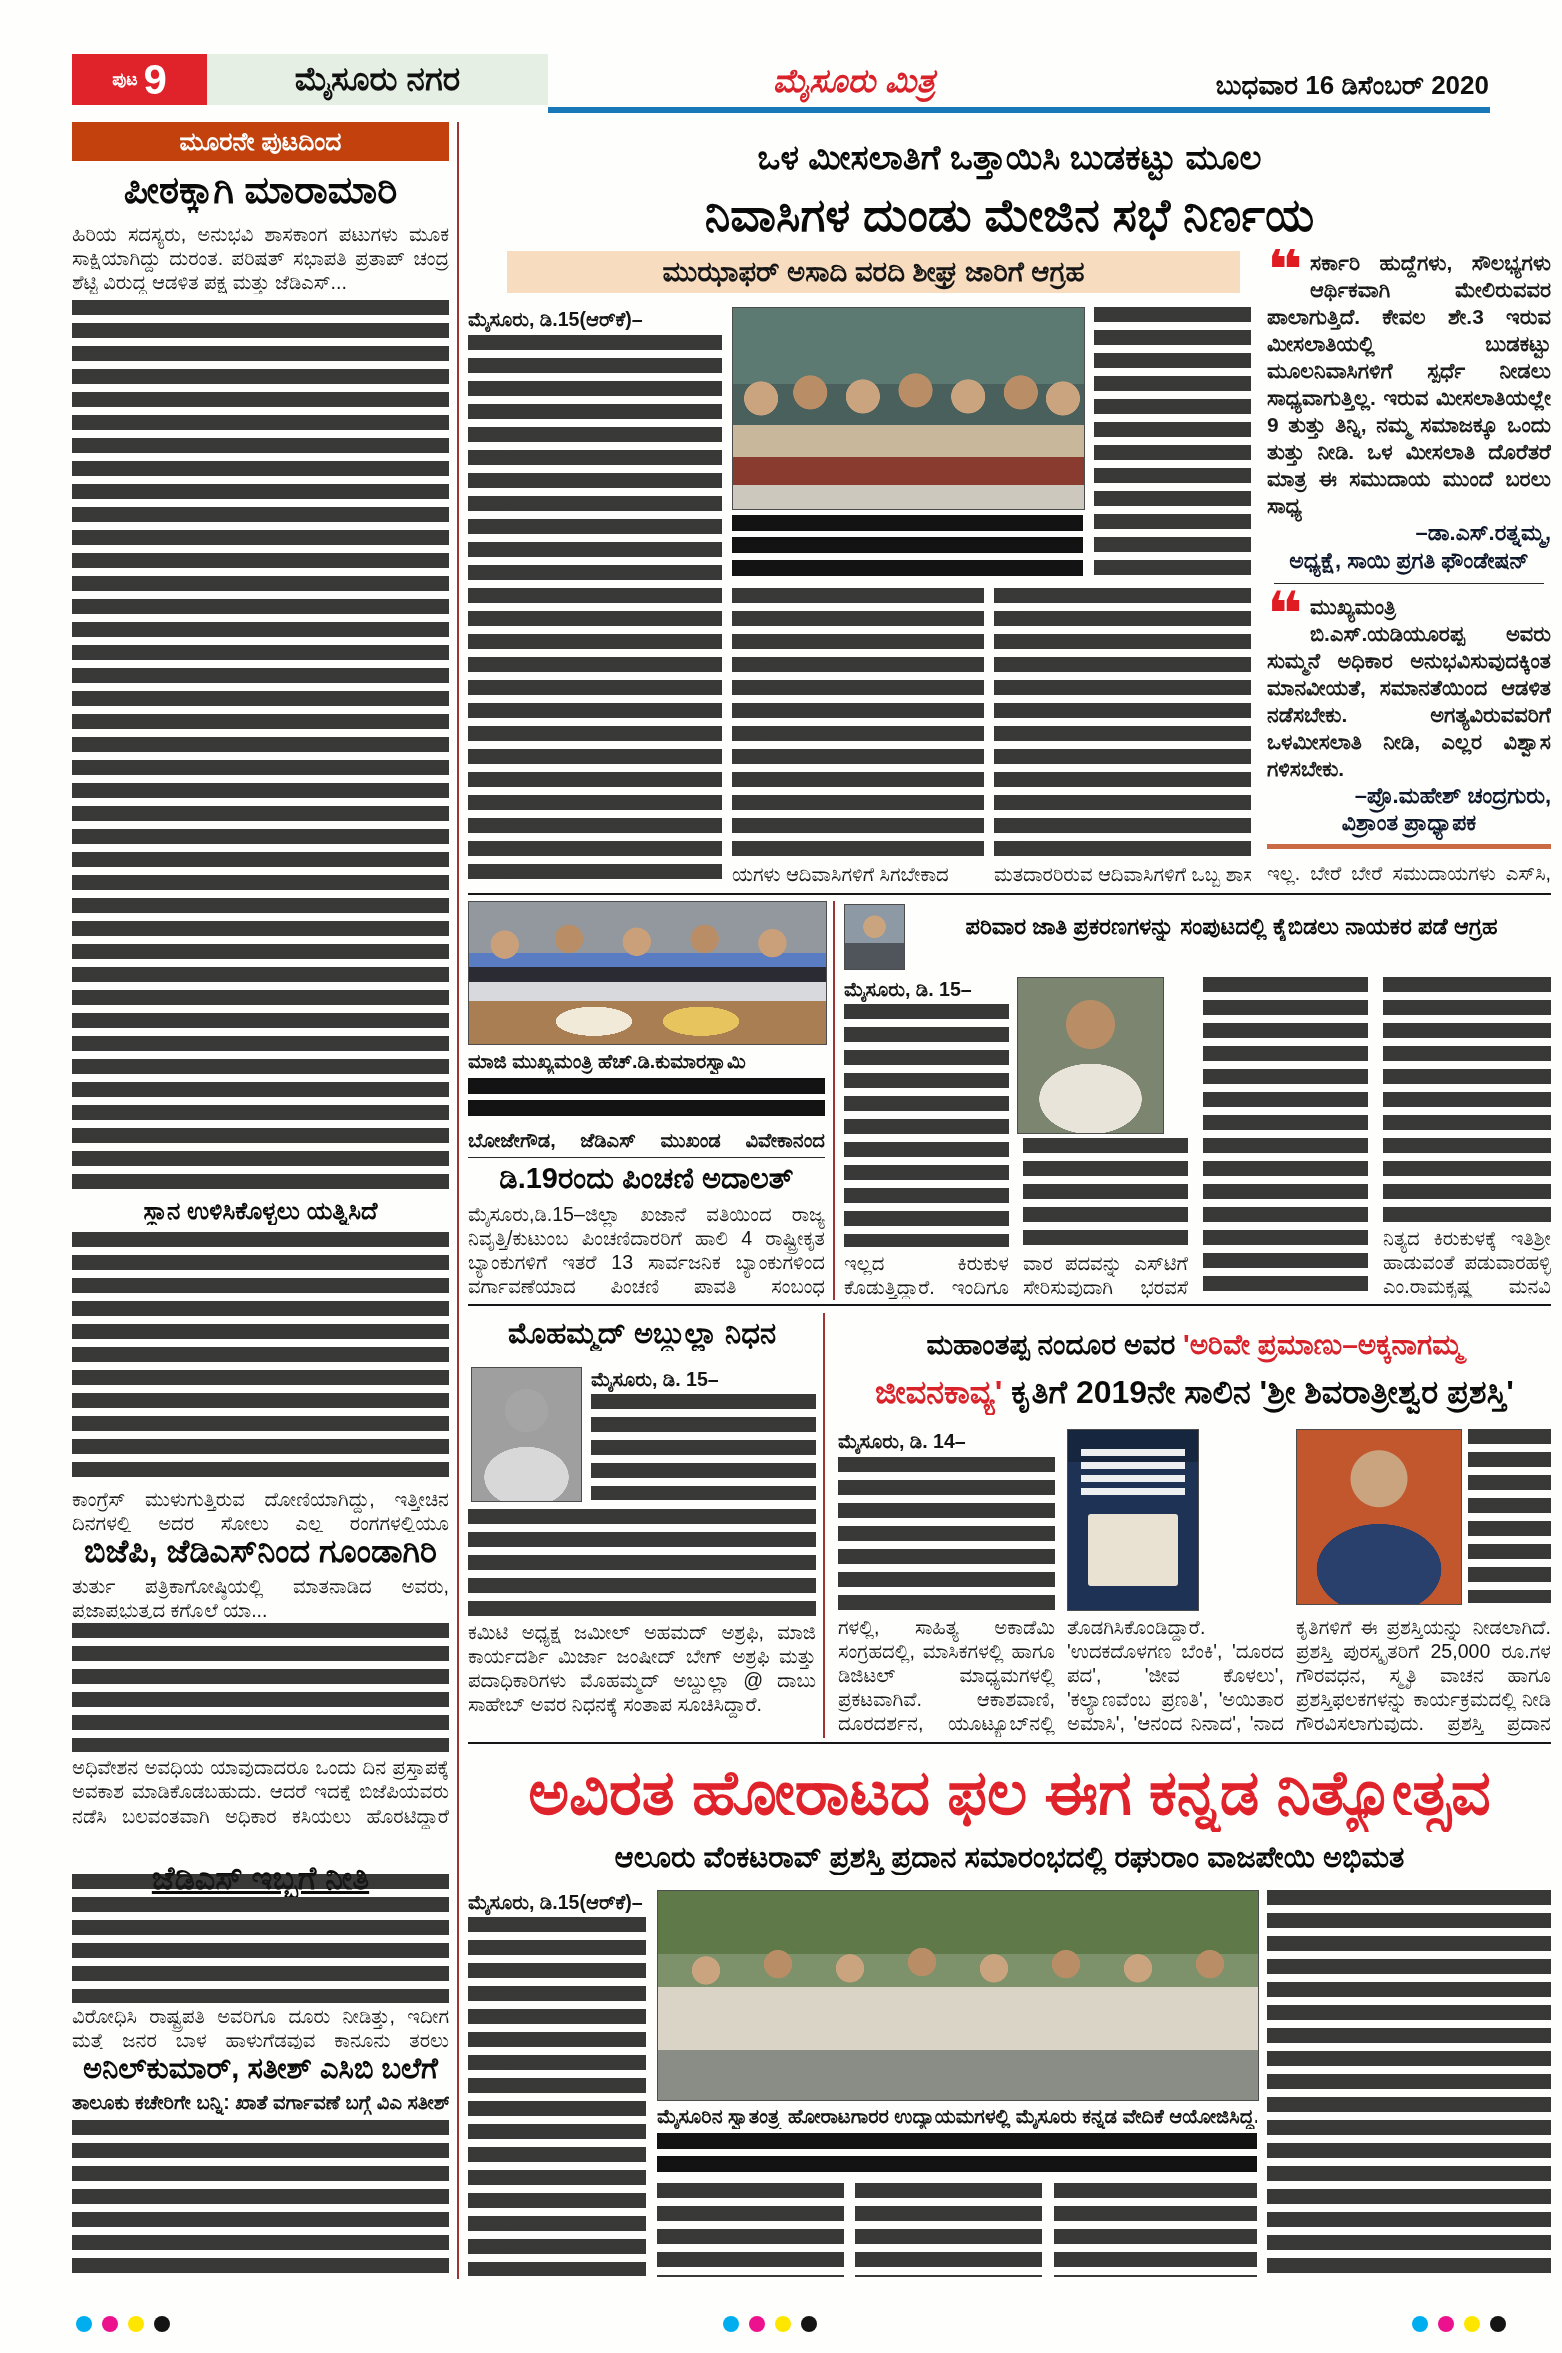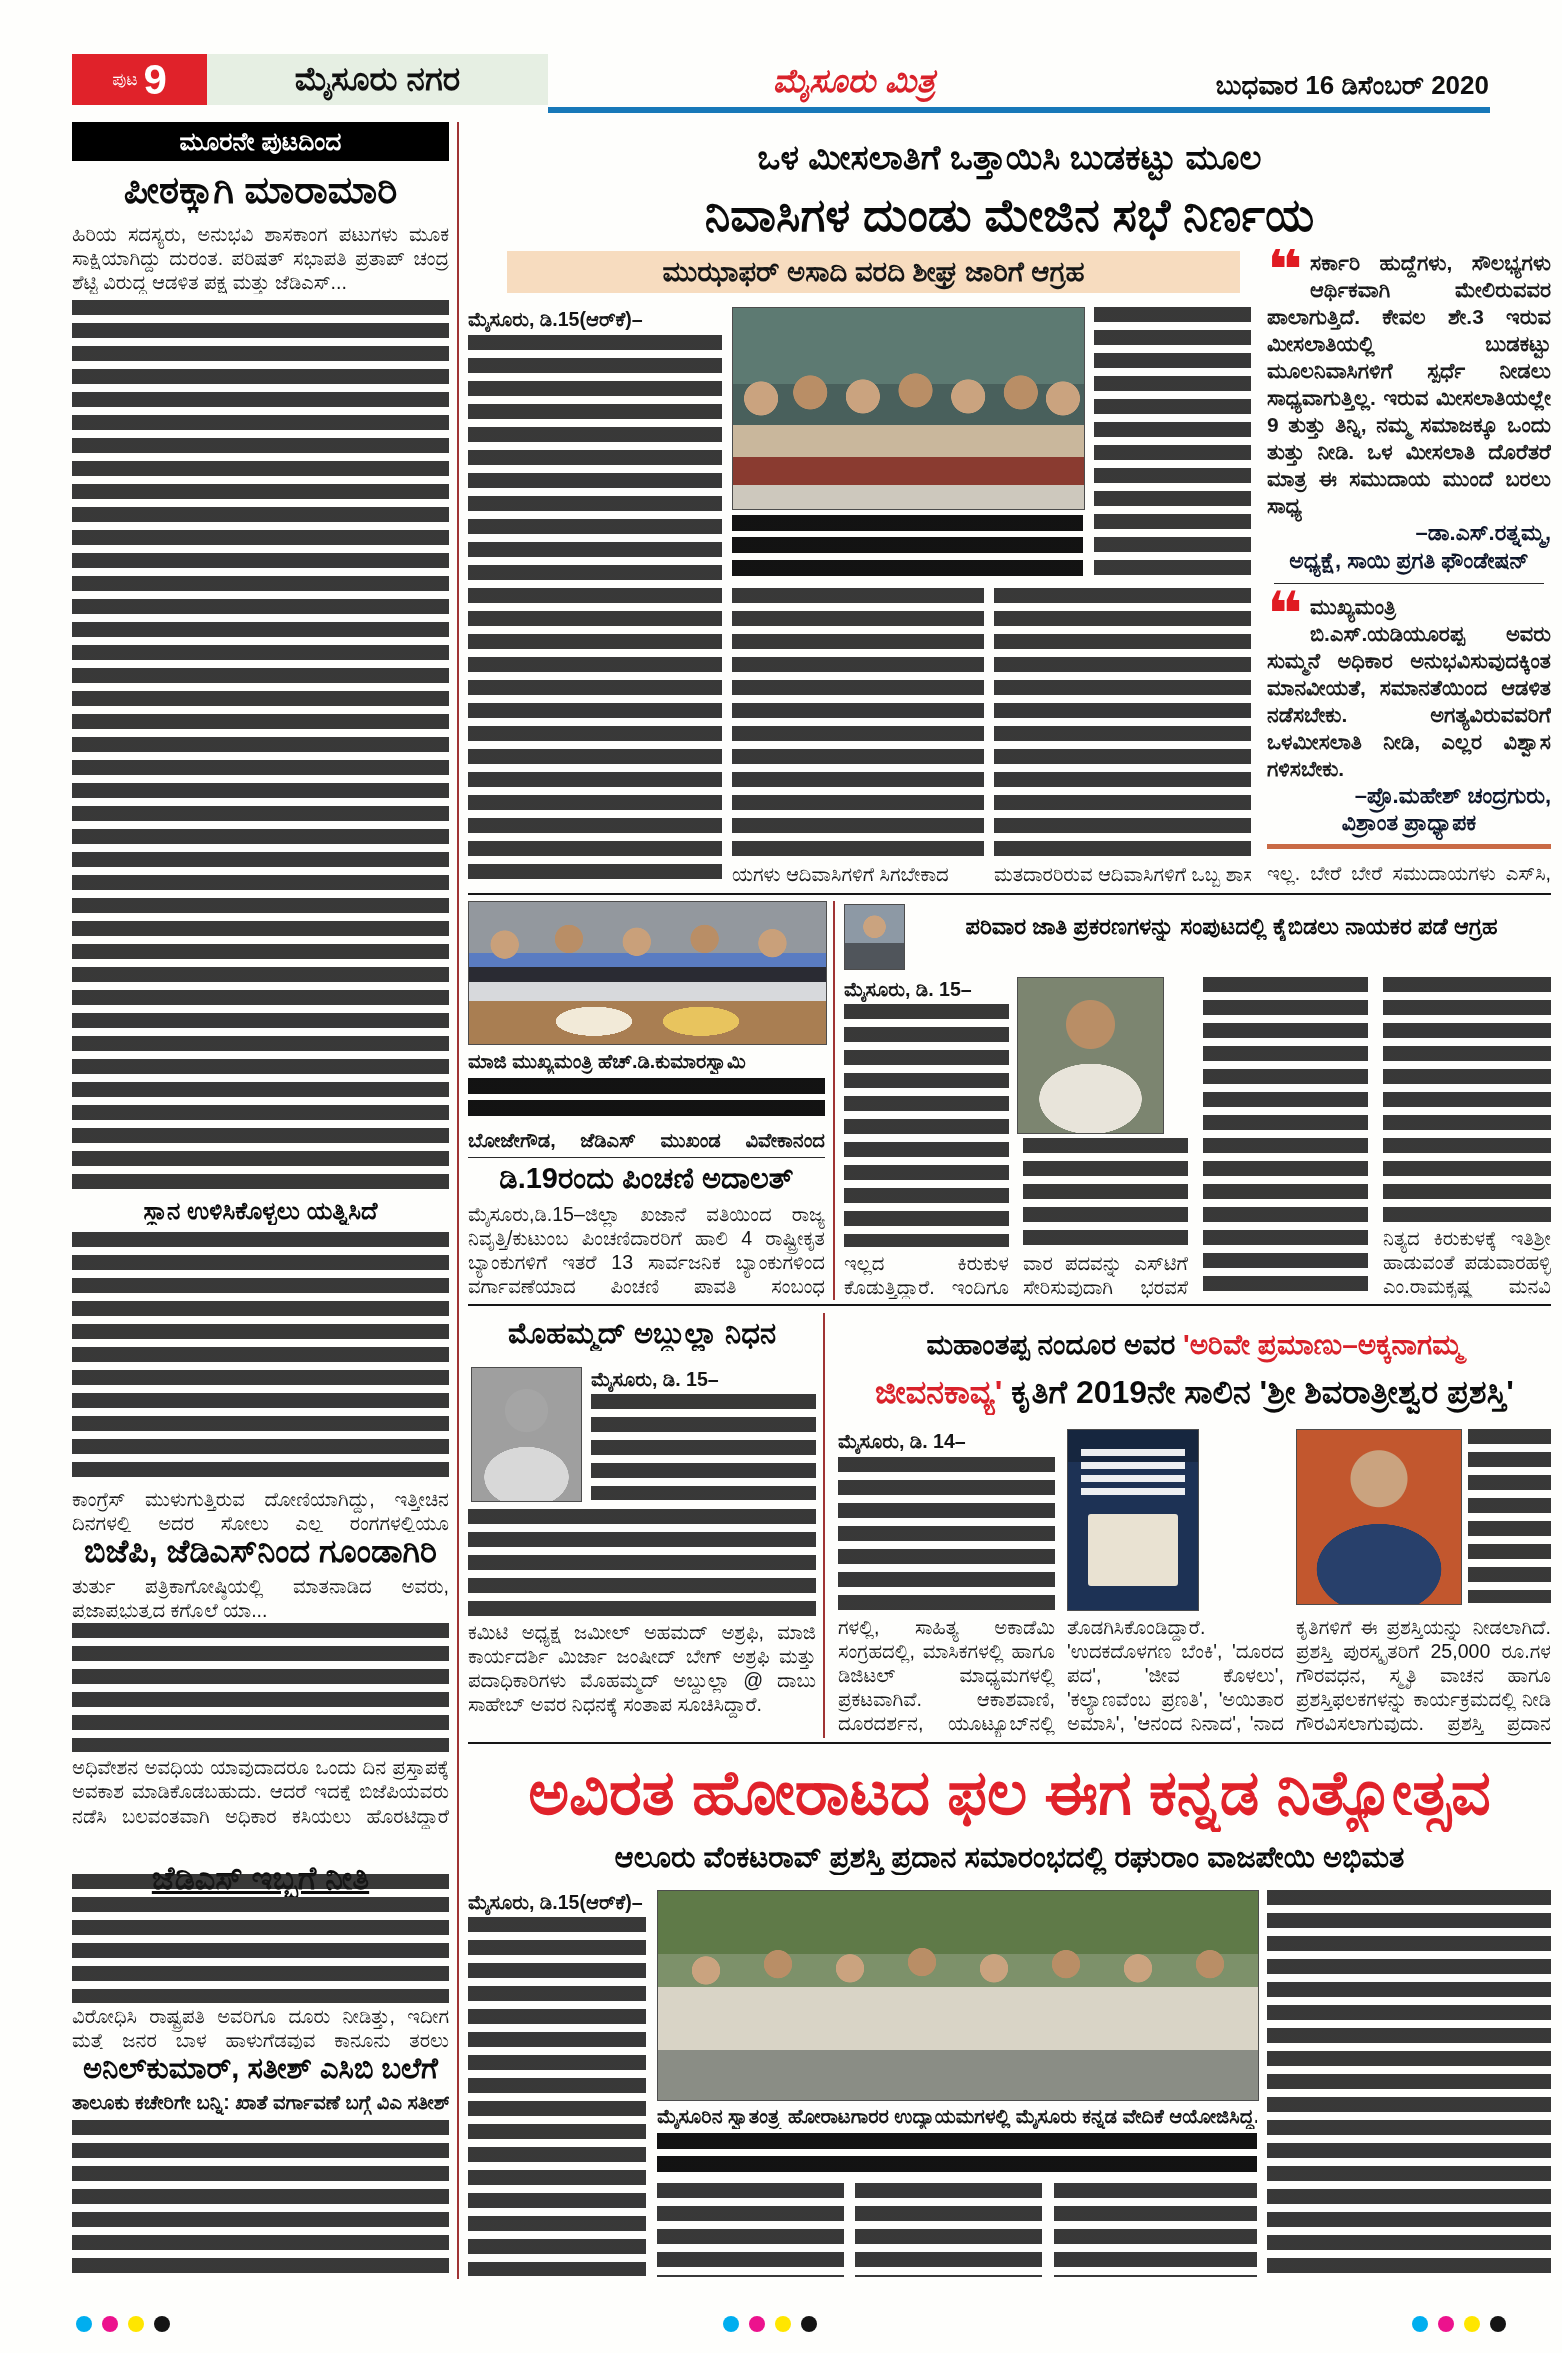--- a/index.html
+++ b/index.html
@@ -26,35 +26,35 @@
   .dot{width:16px;height:16px;border-radius:50%;}
   .c-cyan{background:#00aeef;}  .c-mag{background:#ec128d;}
   .c-yel{background:#ffe600;}   .c-blk{background:#141414;}
 </style>
 </head>
 <body>
 
 <div class="page">
 
   <div class="abs" style="left:72px;top:54px;width:135px;height:51px;background:#e0222a;color:#fff;display:flex;align-items:center;justify-content:center;gap:5.8px;">
-    <span style="font-size:17.4px;font-weight:normal;">ಪುಟ</span>
+    <span style="font-size:17.4px;font-weight:bold;">ಪುಟ</span>
     <span style="font-size:42px;font-weight:bold;line-height:42px;">9</span>
   </div>
   <div class="abs" style="left:207px;top:54px;width:341px;height:51px;background:#e6efe3;display:flex;align-items:center;justify-content:center;">
     <span style="font-size:33px;font-weight:bold;color:#101010;">ಮೈಸೂರು ನಗರ</span>
   </div>
   <div class="abs" style="left:709px;top:62px;width:290px;text-align:center;">
     <span style="font-size:33px;font-weight:bold;color:#d9222a;font-style:italic;">ಮೈಸೂರು ಮಿತ್ರ</span>
   </div>
   <div class="abs right" style="left:1159px;top:70px;width:330px;">
     <span style="font-size:26px;font-weight:bold;color:#101010;">ಬುಧವಾರ 16 ಡಿಸೆಂಬರ್ 2020</span>
   </div>
   <div class="abs" style="left:548px;top:107px;width:942px;height:5.8px;background:#1878b8;"></div>
 
-  <div class="abs" style="left:72px;top:122px;width:377px;height:39px;background:#000000;display:flex;align-items:center;justify-content:center;">
+  <div class="abs" style="left:72px;top:122px;width:377px;height:39px;background:#c2410c;display:flex;align-items:center;justify-content:center;">
     <span style="color:#fff;font-size:25px;font-weight:bold;">ಮೂರನೇ ಪುಟದಿಂದ</span>
   </div>
   <div class="abs h" style="left:72px;top:168px;width:377px;font-size:38px;line-height:45px;">ಪೀಠಕ್ಕಾಗಿ ಮಾರಾಮಾರಿ</div>
   <div class="abs bodytxt" style="left:72px;top:222px;width:377px;height:72px;">ಹಿರಿಯ ಸದಸ್ಯರು, ಅನುಭವಿ ಶಾಸಕಾಂಗ ಪಟುಗಳು ಮೂಕ ಸಾಕ್ಷಿಯಾಗಿದ್ದು ದುರಂತ. ಪರಿಷತ್ ಸಭಾಪತಿ ಪ್ರತಾಪ್ ಚಂದ್ರ ಶೆಟ್ಟಿ ವಿರುದ್ಧ ಆಡಳಿತ ಪಕ್ಷ ಮತ್ತು ಜೆಡಿಎಸ್...</div>
   <div class="abs sim" style="left:72px;top:300px;width:377px;height:893px;"></div>
   <div class="abs h" style="left:72px;top:1197px;width:377px;font-size:24px;">ಸ್ಥಾನ ಉಳಿಸಿಕೊಳ್ಳಲು ಯತ್ನಿಸಿದೆ</div>
   <div class="abs sim" style="left:72px;top:1232px;width:377px;height:252px;"></div>
   <div class="abs bodytxt" style="left:72px;top:1487px;width:377px;height:45px;">ಕಾಂಗ್ರೆಸ್ ಮುಳುಗುತ್ತಿರುವ ದೋಣಿಯಾಗಿದ್ದು, ಇತ್ತೀಚಿನ ದಿನಗಳಲ್ಲಿ ಅದರ ಸೋಲು ಎಲ್ಲ ರಂಗಗಳಲ್ಲಿಯೂ ಗೋಚರವಾಗುತ್ತಿದೆ.</div>
   <div class="abs h" style="left:72px;top:1533px;width:377px;font-size:32px;">ಬಿಜೆಪಿ, ಜೆಡಿಎಸ್‌ನಿಂದ ಗೂಂಡಾಗಿರಿ</div>
   <div class="abs bodytxt" style="left:72px;top:1574px;width:377px;height:45px;">ತುರ್ತು ಪತ್ರಿಕಾಗೋಷ್ಠಿಯಲ್ಲಿ ಮಾತನಾಡಿದ ಅವರು, ಪ್ರಜಾಪ್ರಭುತ್ವದ ಕಗ್ಗೊಲೆ ಯಾ...</div>

